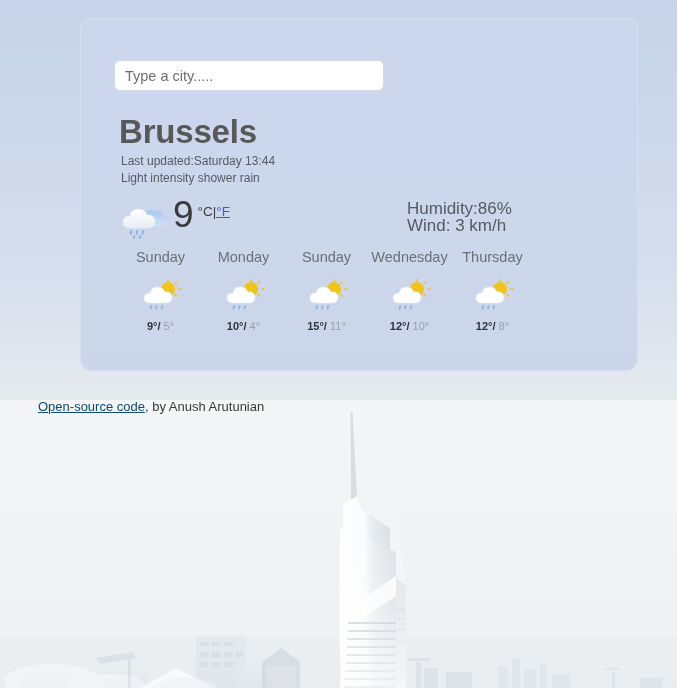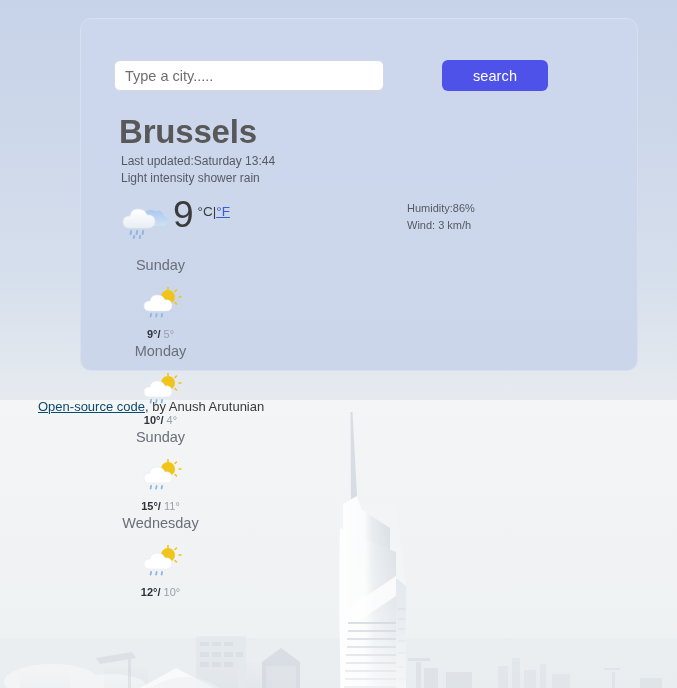--- a/index.html
+++ b/index.html
@@ -165,34 +165,33 @@
   #unit-fahrenheit {
     color: #3b5bd0;
     text-decoration: underline;
     cursor: pointer;
   }
 
   #conditions-block {
     position: absolute;
     left: 290px;
     top: 6px;
-    font-size: 11px;
+    font-size: 17px;
     color: #555a63;
     line-height: 17px;
   }
   #conditions-block div { white-space: nowrap; }
 
   
   #forecast-row {
     position: absolute;
     left: 38px;
-    top: 236px;
+    top: 228px;
     width: 480px;
     display: flex;
-    flex-direction: column;
   }
 
   .forecast-day {
     width: 83px;
     text-align: center;
   }
 
   .forecast-label {
     font-size: 14.5px;
     color: #6a6f78;
@@ -356,21 +355,20 @@
     <rect x="640" y="278" width="22" height="10"></rect>
   </g>
 
   <rect x="0" y="0" width="677" height="288" fill="#ffffff" opacity="0.2"></rect>
 </svg>
 
 <div id="weather-card">
 
   <div class="search-row">
     <input type="text" id="city-input" placeholder="Type a city....." style="">
-    <button id="search-button">search</button>
   </div>
 
   <h1 id="city-name">Brussels</h1>
 
   <div id="meta-block">
     <div>Last updated:Saturday 13:44</div>
     <div>Light intensity shower rain</div>
   </div>
 
   <div id="current-row">
@@ -486,17 +484,36 @@
         <path d="M12 24 q-6 0 -6 -5 q0 -5 6 -5 q1 -6 7 -6 q6 0 8 5 q6 -1 7 5 q0 6 -6 6 z" fill="#ffffff" stroke="#e6ebf1" stroke-width="0.6"></path>
         <g fill="#8fb6e0">
           <rect x="12" y="26" width="1.8" height="4.5" rx="0.9" transform="rotate(12 13 28)"></rect>
           <rect x="17.5" y="26" width="1.8" height="4.5" rx="0.9" transform="rotate(12 18 28)"></rect>
           <rect x="23" y="26" width="1.8" height="4.5" rx="0.9" transform="rotate(12 24 28)"></rect>
         </g>
       </svg>
       <div class="forecast-temps"><span class="temp-max">12°/</span><span class="temp-min"> 10°</span></div>
     </div>
 
+    <div class="forecast-day">
+      <div class="forecast-label">Thursday</div>
+      <svg class="forecast-icon" viewBox="0 0 46 36">
+        <circle cx="30" cy="10" r="7" fill="#f0c419"></circle>
+        <g stroke="#f0c419" stroke-width="1.6" stroke-linecap="round">
+          <line x1="30" y1="0.5" x2="30" y2="2.5"></line>
+          <line x1="38.5" y1="3" x2="37" y2="4.5"></line>
+          <line x1="41" y1="10" x2="43" y2="10"></line>
+          <line x1="38.5" y1="17" x2="37" y2="15.5"></line>
+        </g>
+        <path d="M12 24 q-6 0 -6 -5 q0 -5 6 -5 q1 -6 7 -6 q6 0 8 5 q6 -1 7 5 q0 6 -6 6 z" fill="#ffffff" stroke="#e6ebf1" stroke-width="0.6"></path>
+        <g fill="#8fb6e0">
+          <rect x="12" y="26" width="1.8" height="4.5" rx="0.9" transform="rotate(12 13 28)"></rect>
+          <rect x="17.5" y="26" width="1.8" height="4.5" rx="0.9" transform="rotate(12 18 28)"></rect>
+          <rect x="23" y="26" width="1.8" height="4.5" rx="0.9" transform="rotate(12 24 28)"></rect>
+        </g>
+      </svg>
+      <div class="forecast-temps"><span class="temp-max">12°/</span><span class="temp-min"> 8°</span></div>
+    </div>
 
   </div>
 </div>
 
 <div id="footer"><a id="source-link" href="#">Open-source code</a><span>, by Anush Arutunian</span></div>
 
 </body></html>

